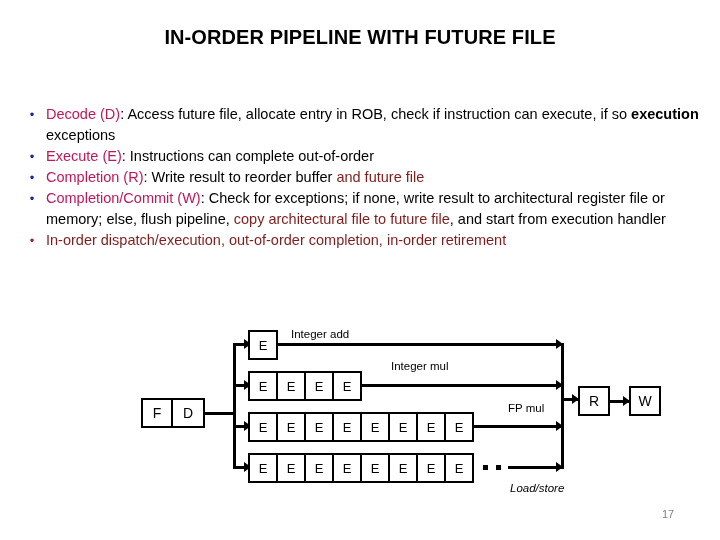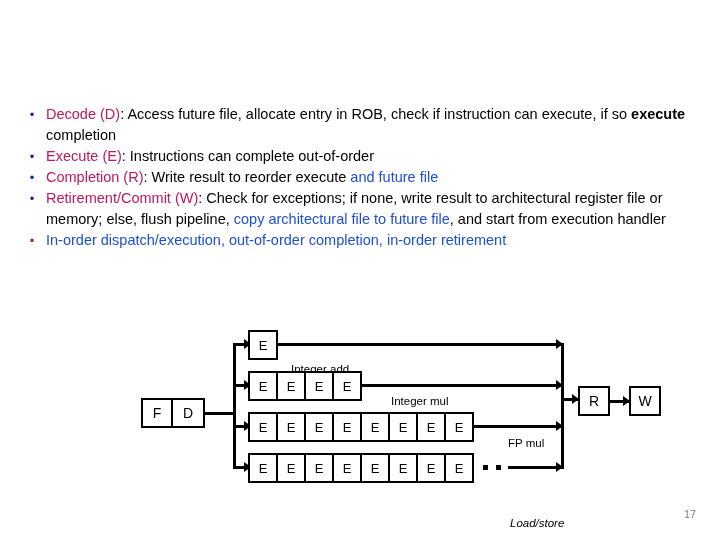--- a/index.html
+++ b/index.html
@@ -51,21 +51,21 @@
     text-align: center;
     user-select: none;
   }
   .bullet-text {
     flex: 1 1 auto;
     font-size: 14.5px;
     line-height: 21px;
     color: #000000;
   }
   .c-blue { color: #be185d; }
-  .c-red  { color: #1d4ed8; }
+  .c-red  { color: #7f1d1d; }
   .bold { font-weight: bold; }
 
   
   #pipeline-diagram {
     position: absolute;
     left: 0;
     top: 326px;
     width: 720px;
     height: 185px;
   }
@@ -97,62 +97,62 @@
     width: 0; height: 0;
     border-top: 5px solid transparent;
     border-bottom: 5px solid transparent;
     border-left: 7px solid #000;
   }
   .dlabel {
     position: absolute;
     font-size: 11.5px;
     color: #000;
     white-space: nowrap;
-    margin-top: 35px;
   }
   .dot {
     position: absolute;
     width: 5px;
     height: 5px;
     background: #000;
   }
 
   
   #page-number {
     position: absolute;
-    left: 675px;
+    left: 653px;
     top: 508px;
     width: 30px;
     text-align: center;
     font-size: 11px;
     color: #808080;
   }
 </style>
 </head>
 <body>
 
 <div id="slide-title">
+  <span class="t-line">IN-ORDER PIPELINE WITH FUTURE FILE</span>
 </div>
 
 <div id="bullet-list">
     <div class="bullet-row">
       <span class="bullet-mark" style="color: rgb(34, 34, 160);">•</span>
-      <span class="bullet-text"><span class="c-blue">Decode (D)</span><span>: Access future file, allocate entry in ROB, check if instruction can execute, if so </span><span class="bold">execute</span><span> completion</span></span>
+      <span class="bullet-text"><span class="c-blue">Decode (D)</span><span>: Access future file, allocate entry in ROB, check if instruction can execute, if so </span><span class="bold">execution</span><span> exceptions</span></span>
     </div>
     <div class="bullet-row">
       <span class="bullet-mark" style="color: rgb(34, 34, 160);">•</span>
       <span class="bullet-text"><span class="c-blue">Execute (E)</span><span>: Instructions can complete out-of-order</span></span>
     </div>
     <div class="bullet-row">
       <span class="bullet-mark" style="color: rgb(34, 34, 160);">•</span>
-      <span class="bullet-text"><span class="c-blue">Completion (R)</span><span>: Write result to reorder execute </span><span class="c-red">and future file</span></span>
-    </div>
-    <div class="bullet-row">
-      <span class="bullet-mark" style="color: rgb(34, 34, 160);">•</span>
-      <span class="bullet-text"><span class="c-blue">Retirement/Commit (W)</span><span>: Check for exceptions; if none, write result to architectural register file or memory; else, flush pipeline, </span><span class="c-red">copy architectural file to future file</span><span>, and start from execution handler</span></span>
+      <span class="bullet-text"><span class="c-blue">Completion (R)</span><span>: Write result to reorder buffer </span><span class="c-red">and future file</span></span>
+    </div>
+    <div class="bullet-row">
+      <span class="bullet-mark" style="color: rgb(34, 34, 160);">•</span>
+      <span class="bullet-text"><span class="c-blue">Completion/Commit (W)</span><span>: Check for exceptions; if none, write result to architectural register file or memory; else, flush pipeline, </span><span class="c-red">copy architectural file to future file</span><span>, and start from execution handler</span></span>
     </div>
     <div class="bullet-row">
       <span class="bullet-mark" style="color: rgb(158, 43, 43);">•</span>
       <span class="bullet-text"><span class="c-red">In-order dispatch/execution, out-of-order completion, in-order retirement</span></span>
     </div>
   </div>
 
 <div id="pipeline-diagram">
 
   <div class="dbox tall" style="left:141px; top:72px; width:32px; height:30px;">F</div>

